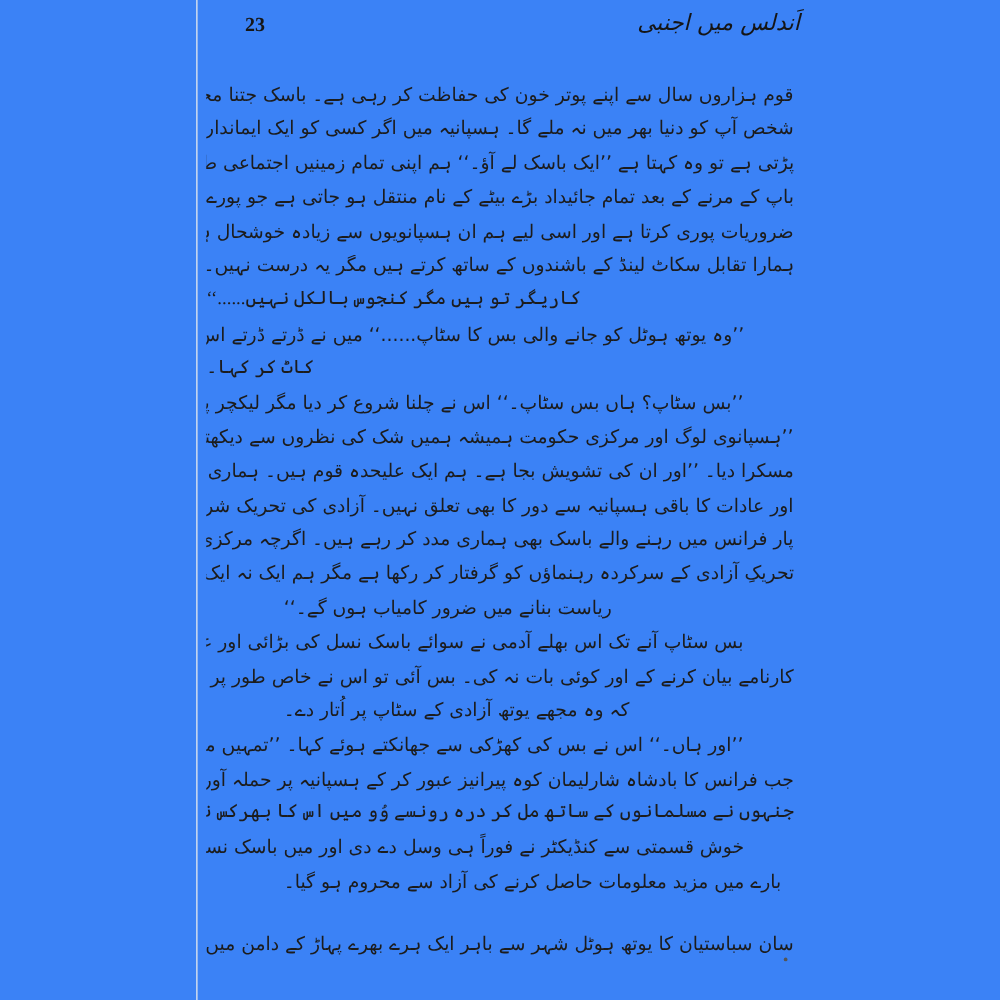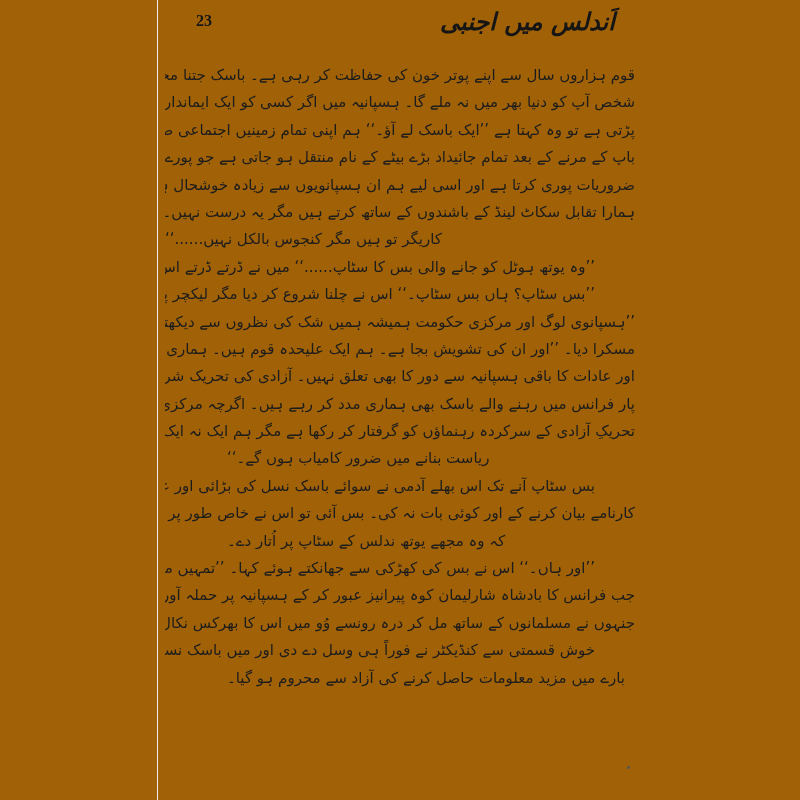--- a/index.html
+++ b/index.html
@@ -8,21 +8,21 @@
     width: 800px;
     height: 800px;
     background: #ffffff;
     overflow: hidden;
     font-family: "DejaVu Sans", sans-serif;
   }
   .page {
     position: relative;
     width: 800px;
     height: 800px;
-    background: #a16207;
+    background: #3b82f6;
     color: #1b1b1b;
   }
   .scan-edge {
     position: absolute;
     left: 157px;
     top: 0;
     width: 1px;
     height: 800px;
     background: #ededed;
   }
@@ -34,24 +34,24 @@
     font-weight: bold;
     font-size: 16px;
     color: #161616;
   }
   .book-title {
     position: absolute;
     right: 160px;
     top: 8px;
     width: 200px;
     direction: rtl;
-    text-align: left;
-    font-weight: bold;
+    text-align: right;
+    font-weight: normal;
     font-style: italic;
-    font-size: 24px;
+    font-size: 18px;
     color: #151515;
     white-space: nowrap;
   }
   .text-block {
     position: absolute;
     left: 165px;
     top: 62px;
     width: 470px;
     direction: rtl;
     font-size: 15px;
@@ -62,20 +62,21 @@
     height: 27.4px;
     white-space: nowrap;
     text-align: justify;
     text-align-last: justify;
     overflow: hidden;
   }
   .ln.indent { padding-right: 40px; }
   .ln.end {
     text-align: center;
     text-align-last: left;
+    font-family: Liberation Serif, serif;
   }
   .ln.end-pad {
     text-align: right;
     text-align-last: left;
     padding-left: 62px;
   }
   .footer-line {
     position: absolute;
     left: 165px;
     top: 742px;
@@ -112,33 +113,35 @@
 
   <div class="text-block">
     <div class="ln">قوم ہزاروں سال سے اپنے پوتر خون کی حفاظت کر رہی ہے۔ باسک جتنا محنتی، صحت مند اور مذہبی</div>
     <div class="ln">شخص آپ کو دنیا بھر میں نہ ملے گا۔ ہسپانیہ میں اگر کسی کو ایک ایماندار اور محنتی مزدور کی ضرورت</div>
     <div class="ln">پڑتی ہے تو وہ کہتا ہے ’’ایک باسک لے آؤ۔‘‘ ہم اپنی تمام زمینیں اجتماعی طور پر کاشت کرتے ہیں۔</div>
     <div class="ln">باپ کے مرنے کے بعد تمام جائیداد بڑے بیٹے کے نام منتقل ہو جاتی ہے جو پورے خاندان کی</div>
     <div class="ln">ضروریات پوری کرتا ہے اور اسی لیے ہم ان ہسپانویوں سے زیادہ خوشحال ہیں۔ اگرچہ کچھ لوگ</div>
     <div class="ln">ہمارا تقابل سکاٹ لینڈ کے باشندوں کے ساتھ کرتے ہیں مگر یہ درست نہیں۔ ہم ان کی طرح اچھے</div>
     <div class="ln end">کاریگر تو ہیں مگر کنجوس بالکل نہیں......‘‘</div>
     <div class="ln indent">’’وہ یوتھ ہوٹل کو جانے والی بس کا سٹاپ......‘‘ میں نے ڈرتے ڈرتے اس کی بات</div>
+    <div class="ln end">کاٹ کر کہا۔</div>
     <div class="ln indent">’’بس سٹاپ؟ ہاں بس سٹاپ۔‘‘ اس نے چلنا شروع کر دیا مگر لیکچر پھر بھی جاری رہا۔</div>
     <div class="ln">’’ہسپانوی لوگ اور مرکزی حکومت ہمیشہ ہمیں شک کی نظروں سے دیکھتی ہے......‘‘ وہ آنکھ میچ کر</div>
     <div class="ln">مسکرا دیا۔ ’’اور ان کی تشویش بجا ہے۔ ہم ایک علیحدہ قوم ہیں۔ ہماری زبان، ہمارے رسم و رواج</div>
     <div class="ln">اور عادات کا باقی ہسپانیہ سے دور کا بھی تعلق نہیں۔ آزادی کی تحریک شروع ہے۔ پیرانیز کے</div>
     <div class="ln">پار فرانس میں رہنے والے باسک بھی ہماری مدد کر رہے ہیں۔ اگرچہ مرکزی حکومت نے</div>
     <div class="ln">تحریکِ آزادی کے سرکردہ رہنماؤں کو گرفتار کر رکھا ہے مگر ہم ایک نہ ایک دن آزاد باسک</div>
     <div class="ln end-pad">ریاست بنانے میں ضرور کامیاب ہوں گے۔‘‘</div>
     <div class="ln indent">بس سٹاپ آنے تک اس بھلے آدمی نے سوائے باسک نسل کی بڑائی اور عظمت کے</div>
     <div class="ln">کارنامے بیان کرنے کے اور کوئی بات نہ کی۔ بس آئی تو اس نے خاص طور پر کنڈیکٹر کو ہدایت کی</div>
-    <div class="ln end-pad">کہ وہ مجھے یوتھ ندلس کے سٹاپ پر اُتار دے۔</div>
+    <div class="ln end-pad">کہ وہ مجھے یوتھ آزادی کے سٹاپ پر اُتار دے۔</div>
     <div class="ln indent">’’اور ہاں۔‘‘ اس نے بس کی کھڑکی سے جھانکتے ہوئے کہا۔ ’’تمہیں معلوم ہے کہ</div>
     <div class="ln">جب فرانس کا بادشاہ شارلیمان کوہ پیرانیز عبور کر کے ہسپانیہ پر حملہ آور ہوا تو یہ باسک ہی تھے</div>
     <div class="ln end">جنہوں نے مسلمانوں کے ساتھ مل کر درہ رونسے وُو میں اس کا بھرکس نکال دیا۔‘‘</div>
     <div class="ln indent">خوش قسمتی سے کنڈیکٹر نے فوراً ہی وسل دے دی اور میں باسک نسل کی عظمت کے</div>
     <div class="ln end-pad">بارے میں مزید معلومات حاصل کرنے کی آزاد سے محروم ہو گیا۔</div>
   </div>
 
+  <div class="footer-line">سان سباستیان کا یوتھ ہوٹل شہر سے باہر ایک ہرے بھرے پہاڑ کے دامن میں</div>
 
   <div class="artifact-dot"></div>
 
 </div>
 
 </body></html>

